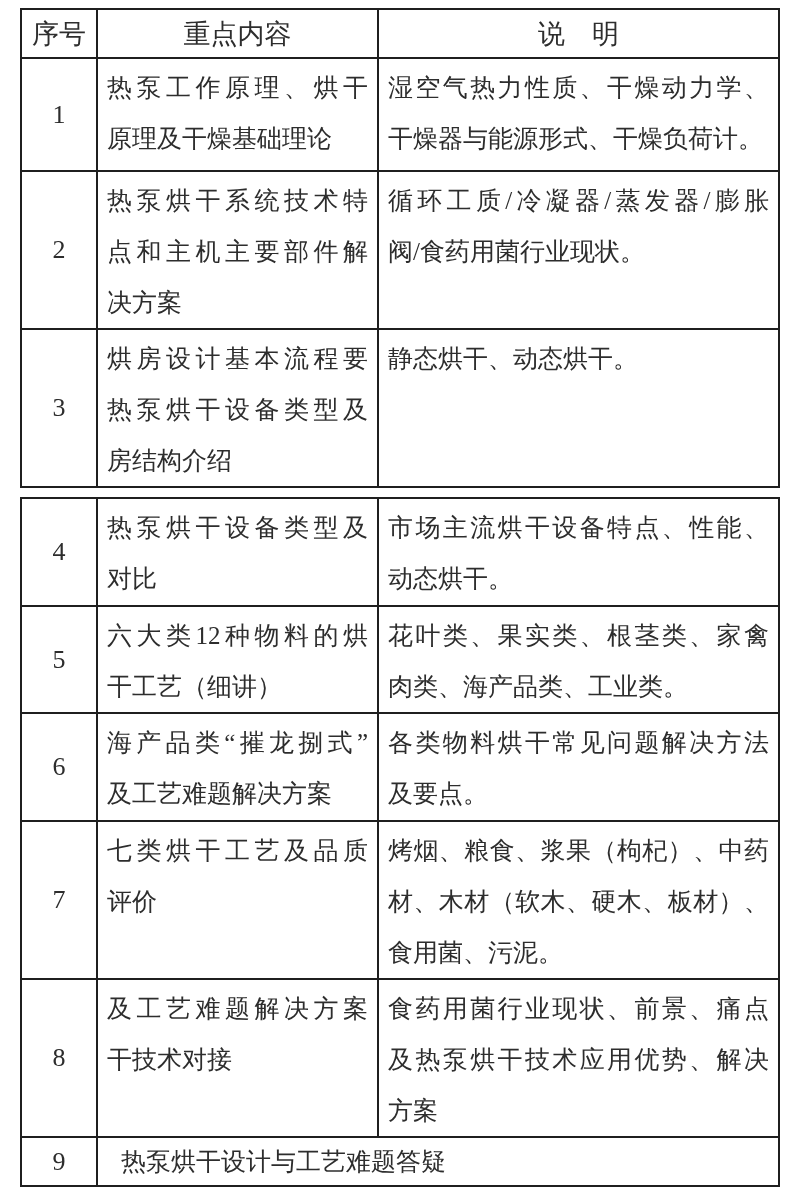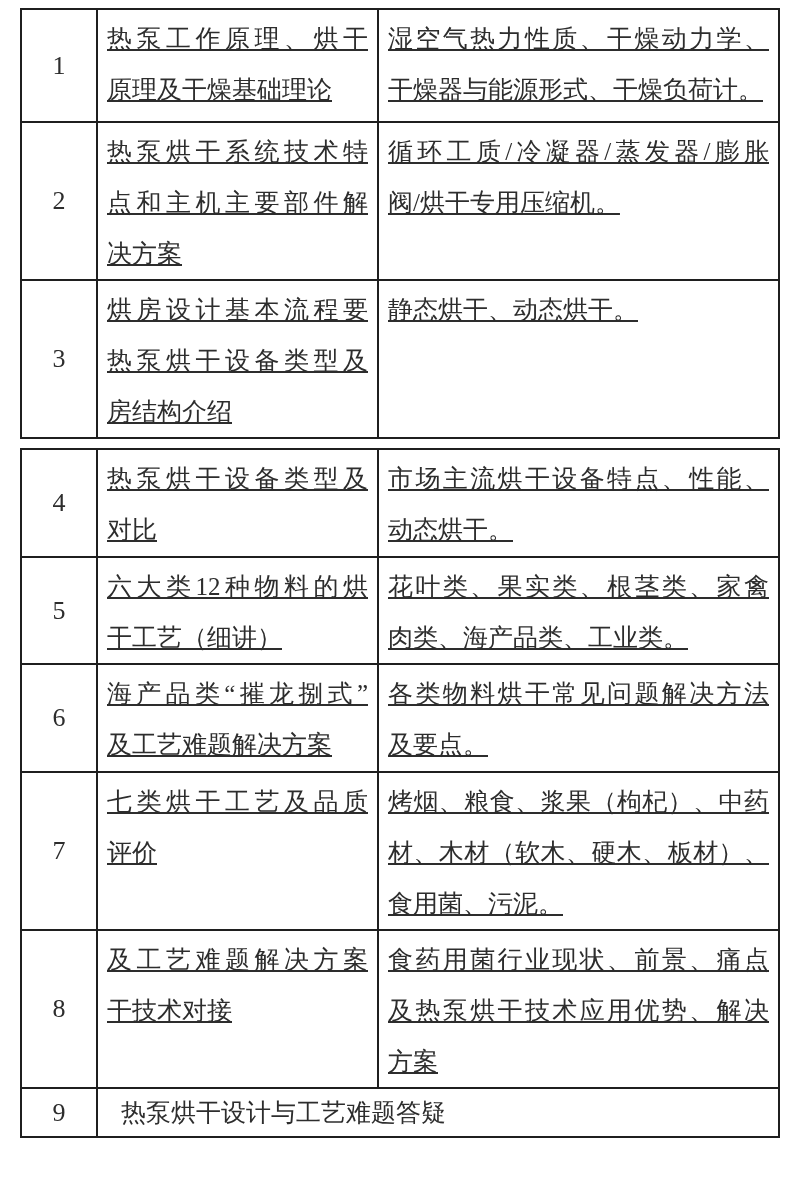--- a/index.html
+++ b/index.html
@@ -41,21 +41,20 @@
   }
   .cell{
     vertical-align:top;
     padding:3px 9px 0 9px;
     font-size:25px;
     line-height:51px;
   }
   .cell .ln{
     text-align:justify;
     text-align-last:justify;
-    text-decoration:underline;
   }
   .cell .ln:last-child{
     text-align-last:auto;
   }
   .merged-cell{
     vertical-align:middle;
     padding:0 23px;
     font-size:25px;
   }
   .gap{height:9px;}
@@ -72,41 +71,46 @@
 
 <div class="page">
 
   <table>
     <colgroup>
       <col style="width:76px">
         <col style="width:281px">
         <col style="width:401px">
     </colgroup>
     <tbody>
+        <tr class="h49">
+      <th>序号</th>
+      <th>重点内容</th>
+      <th>说　明</th>
+    </tr>
     <tr class="h113">
       <td class="num-cell">1</td>
       <td class="cell">
             <div class="ln">热泵工作原理、烘干</div>
             <div class="ln">原理及干燥基础理论</div>
           </td>
       <td class="cell">
             <div class="ln">湿空气热力性质、干燥动力学、</div>
             <div class="ln">干燥器与能源形式、干燥负荷计。</div>
           </td>
     </tr>
     <tr class="h158">
       <td class="num-cell">2</td>
       <td class="cell">
             <div class="ln">热泵烘干系统技术特</div>
             <div class="ln">点和主机主要部件解</div>
             <div class="ln">决方案</div>
           </td>
       <td class="cell">
             <div class="ln">循环工质/冷凝器/蒸发器/膨胀</div>
-            <div class="ln">阀/烘干专用压缩机。</div>
+            <div class="ln">阀/食药用菌行业现状。</div>
           </td>
     </tr>
     <tr class="h155">
       <td class="num-cell">3</td>
       <td class="cell">
             <div class="ln">烘房设计基本流程要</div>
             <div class="ln">热泵烘干设备类型及</div>
             <div class="ln">房结构介绍</div>
           </td>
       <td class="cell">

